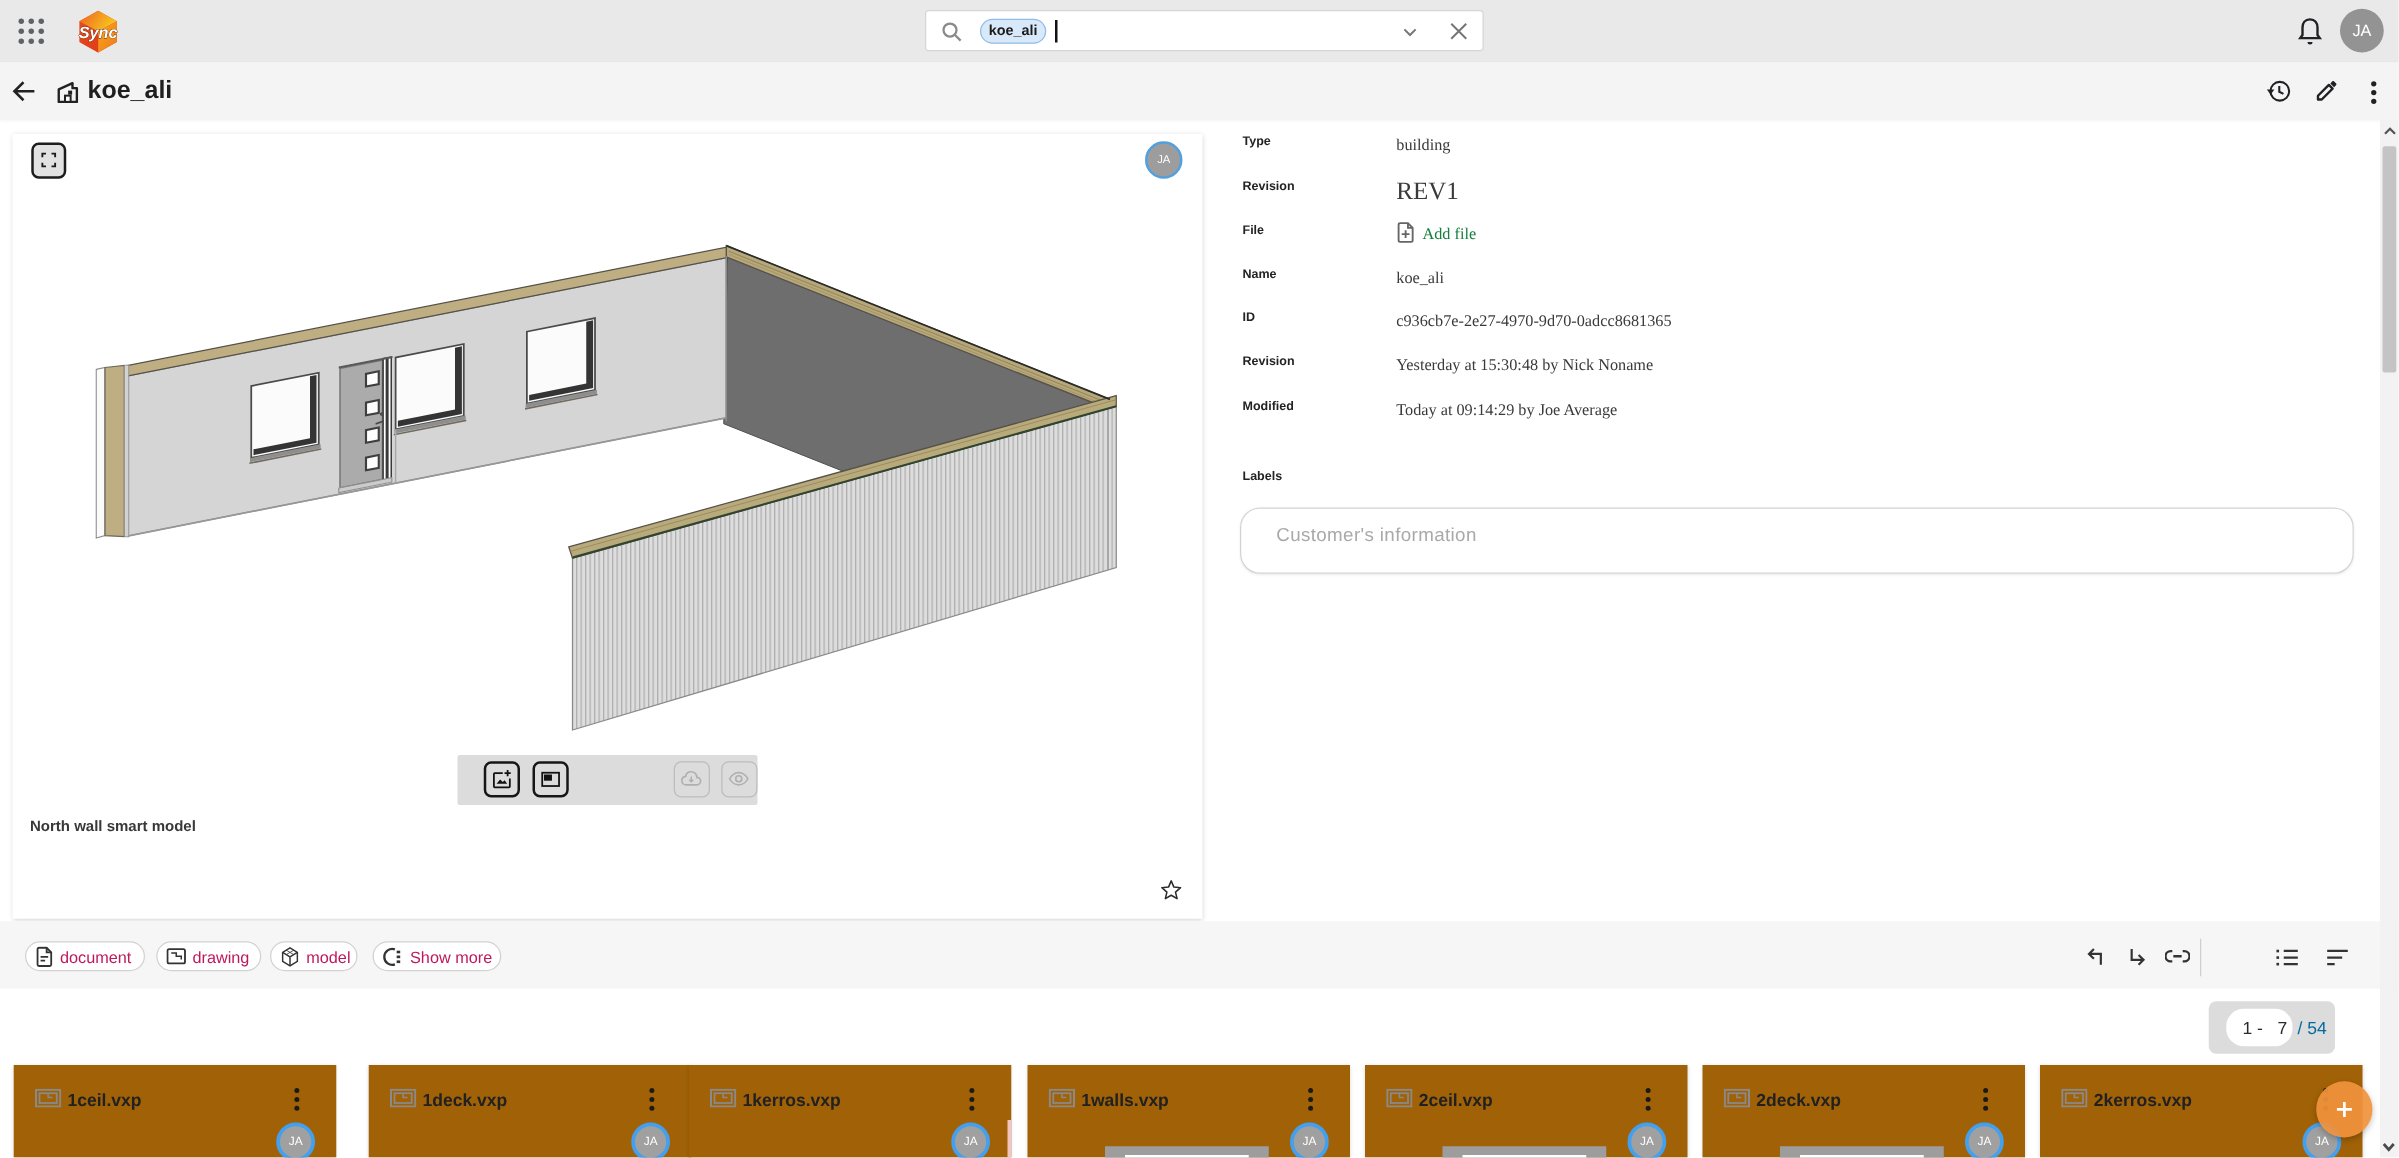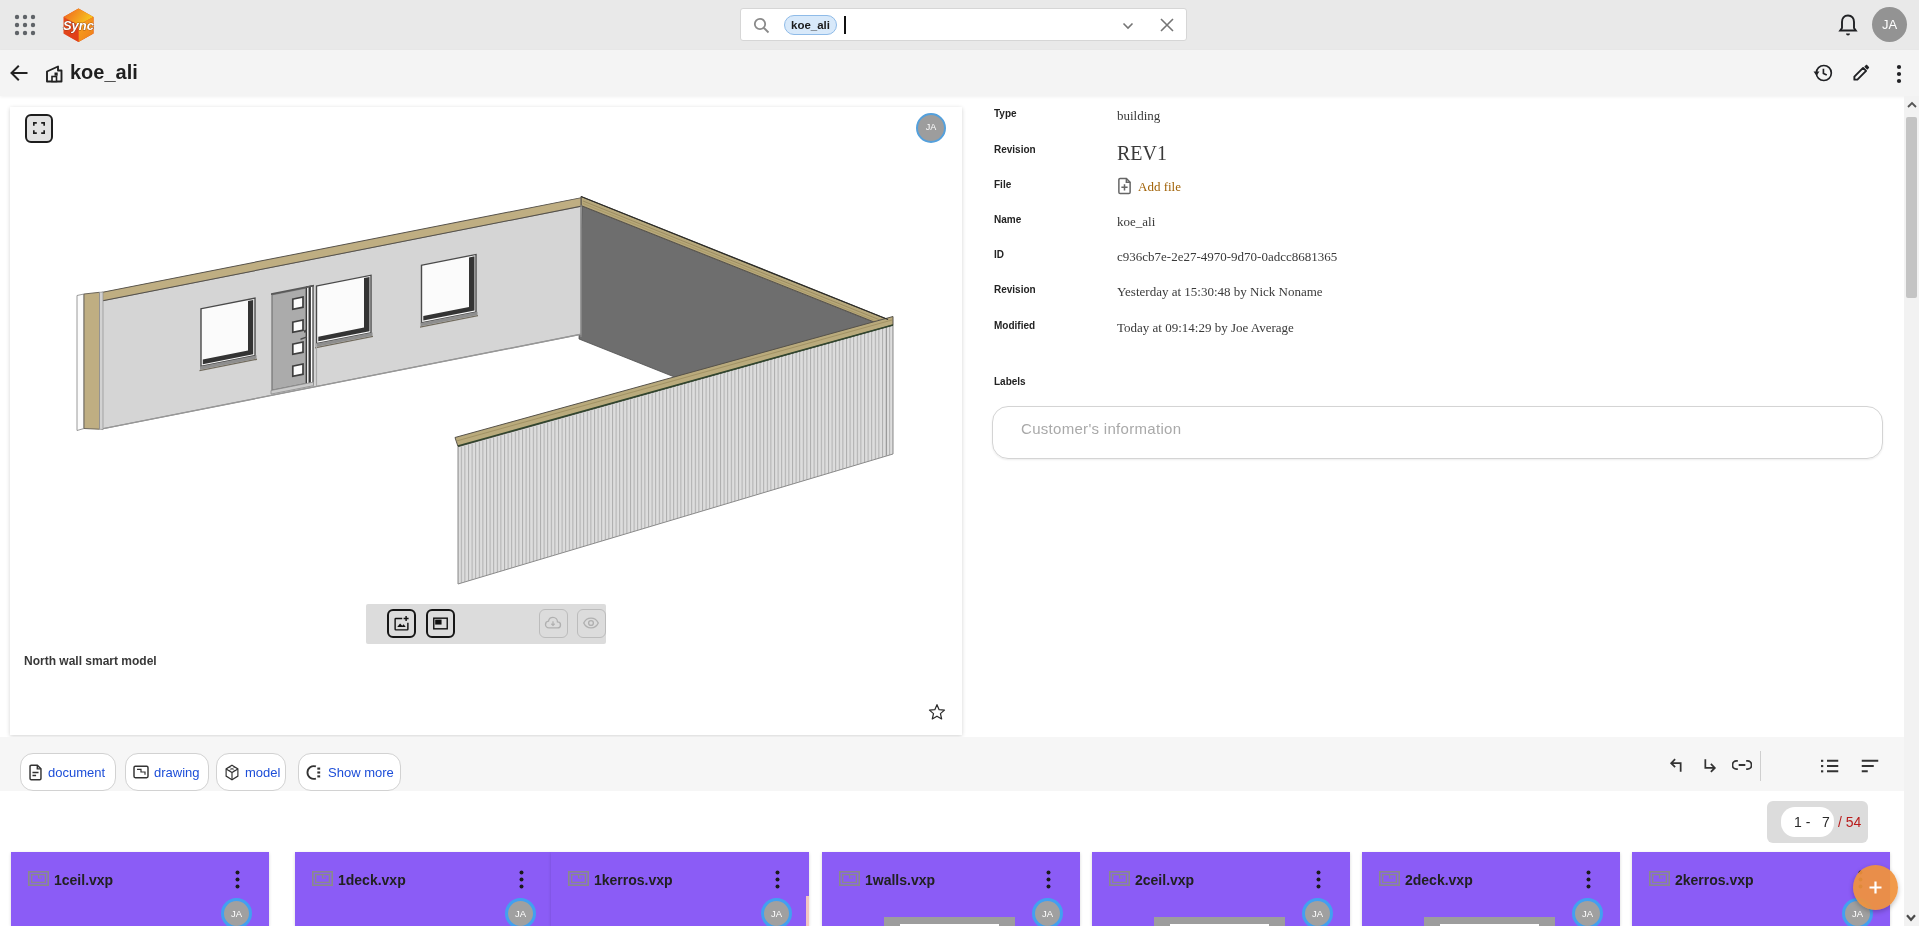--- a/index.html
+++ b/index.html
@@ -28,25 +28,25 @@
 .vbtn { position:absolute; top:5px; width:29px; height:29px; border-radius:6px; }
 .vbtn.on { border:2px solid #161616; }
 .vbtn.off { border:1.5px solid #bcbcbc; }
 #caption { left:14px; top:547px; font-size:12px; font-weight:bold; color:#383838; }
 .plabel { position:absolute; left:994px; font-size:10px; font-weight:bold; color:#232323; }
 .pval { position:absolute; left:1117px; font-size:13px; color:#3a3a3a;font-family:Liberation Serif, serif; }
 #custbox { left:992px; top:406px; width:891px; height:53px; border:1px solid #d4d4d4;
   border-radius:16px; box-shadow:0 1px 2px rgba(0,0,0,0.08); }
 #custbox span { position:absolute; left:28px; top:13px; font-size:15px; color:#a9a9a9; letter-spacing:0.3px; }
 #filterbar { left:0; top:737px; width:1919px; height:54px; background:#f6f6f6; }
-.fchip { position:absolute; top:16px; height:38px; background:#fff; border:1px solid #d2d2d2;
-  border-radius:13px; font-size:13px; color:#1d4ed8; display:flex; align-items:center;
+.fchip { position:absolute; top:16px; height:24px; background:#fff; border:1px solid #d2d2d2;
+  border-radius:13px; font-size:13px; color:#be185d; display:flex; align-items:center;
   padding:0 7px; gap:5px; white-space:nowrap; overflow:hidden; }
 .fchip svg { flex:none; }
-.card { position:absolute; top:852px; width:258px; height:74px; background:#8b5cf6;
+.card { position:absolute; top:852px; width:258px; height:74px; background:#a16207;
   box-shadow:0 1px 3px rgba(0,0,0,0.16); }
 .cicon { position:absolute; left:17px; top:19px; }
 .cname { position:absolute; left:43px; top:20px; font-size:14px; font-weight:bold; color:#212121; }
 .cdots { position:absolute; left:224px; top:18px; }
 .cavatar { position:absolute; left:210px; top:46px; width:31px; height:31px; border-radius:50%;
   background:#a0a0a0; border:3px solid #42a0f0; color:#fff; font-size:9.5px;
   text-align:center; line-height:25px; z-index:3; }
 .cbar { position:absolute; left:62px; top:65px; width:131px; height:10px; background:#9d9d9d; }
 .cbar i { position:absolute; left:16px; right:16px; top:7px; height:3px; background:#fff; }
 #pagin { left:1767px; top:801px; width:101px; height:42px; background:#dcdcdc; border-radius:6px; }
@@ -256,21 +256,21 @@
 <div class="plabel" style="top:108px">Type</div>
 <div class="pval" style="top:108px">building</div>
 <div class="plabel" style="top:144px">Revision</div>
 <div class="pval" style="top:142px;font-size:20px">REV1</div>
 <div class="plabel" style="top:179px">File</div>
 <svg class="abs ico" style="left:1117px;top:177px" width="15" height="18" viewBox="0 0 24 28">
   <path d="M15 2 L5 2 Q3 2 3 4 L3 24 Q3 26 5 26 L19 26 Q21 26 21 24 L21 8 Z" fill="none" stroke="#666" stroke-width="2.4"></path>
   <path d="M15 2 L15 8 L21 8" fill="none" stroke="#666" stroke-width="2.4"></path>
   <path d="M12 11 L12 21 M7 16 L17 16" stroke="#666" stroke-width="2.4"></path>
 </svg>
-<div class="pval" style="left:1138px;top:179px;color:#a16207">Add file</div>
+<div class="pval" style="left:1138px;top:179px;color:#15803d">Add file</div>
 <div class="plabel" style="top:214px">Name</div>
 <div class="pval" style="top:214px">koe_ali</div>
 <div class="plabel" style="top:249px">ID</div>
 <div class="pval" style="top:249px">c936cb7e-2e27-4970-9d70-0adcc8681365</div>
 <div class="plabel" style="top:284px">Revision</div>
 <div class="pval" style="top:284px">Yesterday at 15:30:48 by Nick Noname</div>
 <div class="plabel" style="top:320px">Modified</div>
 <div class="pval" style="top:320px">Today at 09:14:29 by Joe Average</div>
 <div class="plabel" style="top:376px">Labels</div>
 <div class="abs" id="custbox">
@@ -327,21 +327,21 @@
     </g>
   </svg>
   <svg class="abs ico" style="left:1861px;top:758px" width="18" height="16" viewBox="0 0 24 20">
     <path d="M1 3 L23 3 M1 10 L17 10 M1 17 L9 17" stroke="#333" stroke-width="2.4"></path>
   </svg>
 
 <div class="abs" id="pagin">
   <div class="white"></div>
   <div class="abs" style="left:27px;top:13px;font-size:14px;color:#2a2a2a">1 -</div>
   <div class="abs" style="left:55px;top:13px;font-size:14px;color:#2a2a2a">7</div>
-  <div class="abs" style="left:71px;top:13px;font-size:14px;color:#b91c1c">/ 54</div>
+  <div class="abs" style="left:71px;top:13px;font-size:14px;color:#0369a1">/ 54</div>
 </div>
 
 <div class="card" style="left:11px">
   <svg class="cicon ico" width="21" height="15" viewBox="0 0 21 15">
     <rect x="0.8" y="0.8" width="19.4" height="13.4" fill="none" stroke="#8a8a8a" stroke-width="1.6"></rect>
     <rect x="3.6" y="3.6" width="13.8" height="7.8" fill="none" stroke="#8a8a8a" stroke-width="1.4"></rect>
     <path d="M10.5 3.6 L10.5 7 L14 7" fill="none" stroke="#8a8a8a" stroke-width="1.2"></path>
   </svg>
   <div class="cname">1ceil.vxp</div>
   <svg class="cdots ico" width="5" height="19" viewBox="0 0 5 19">

